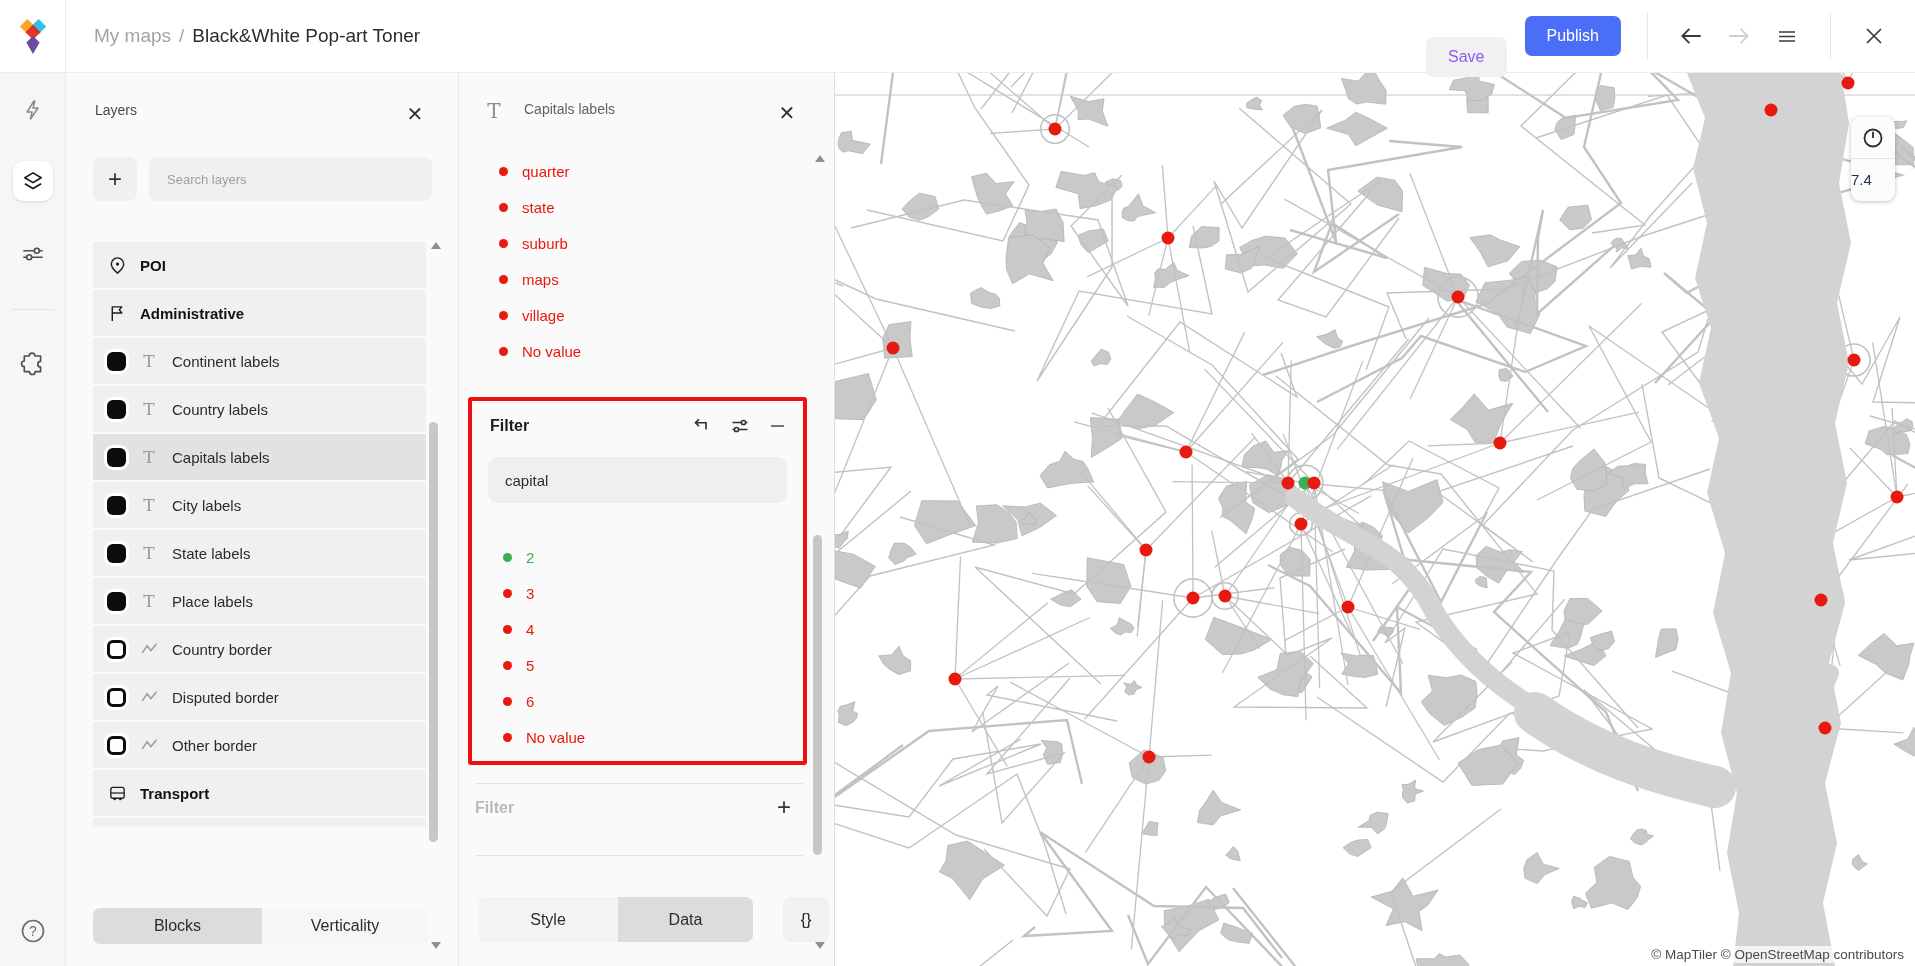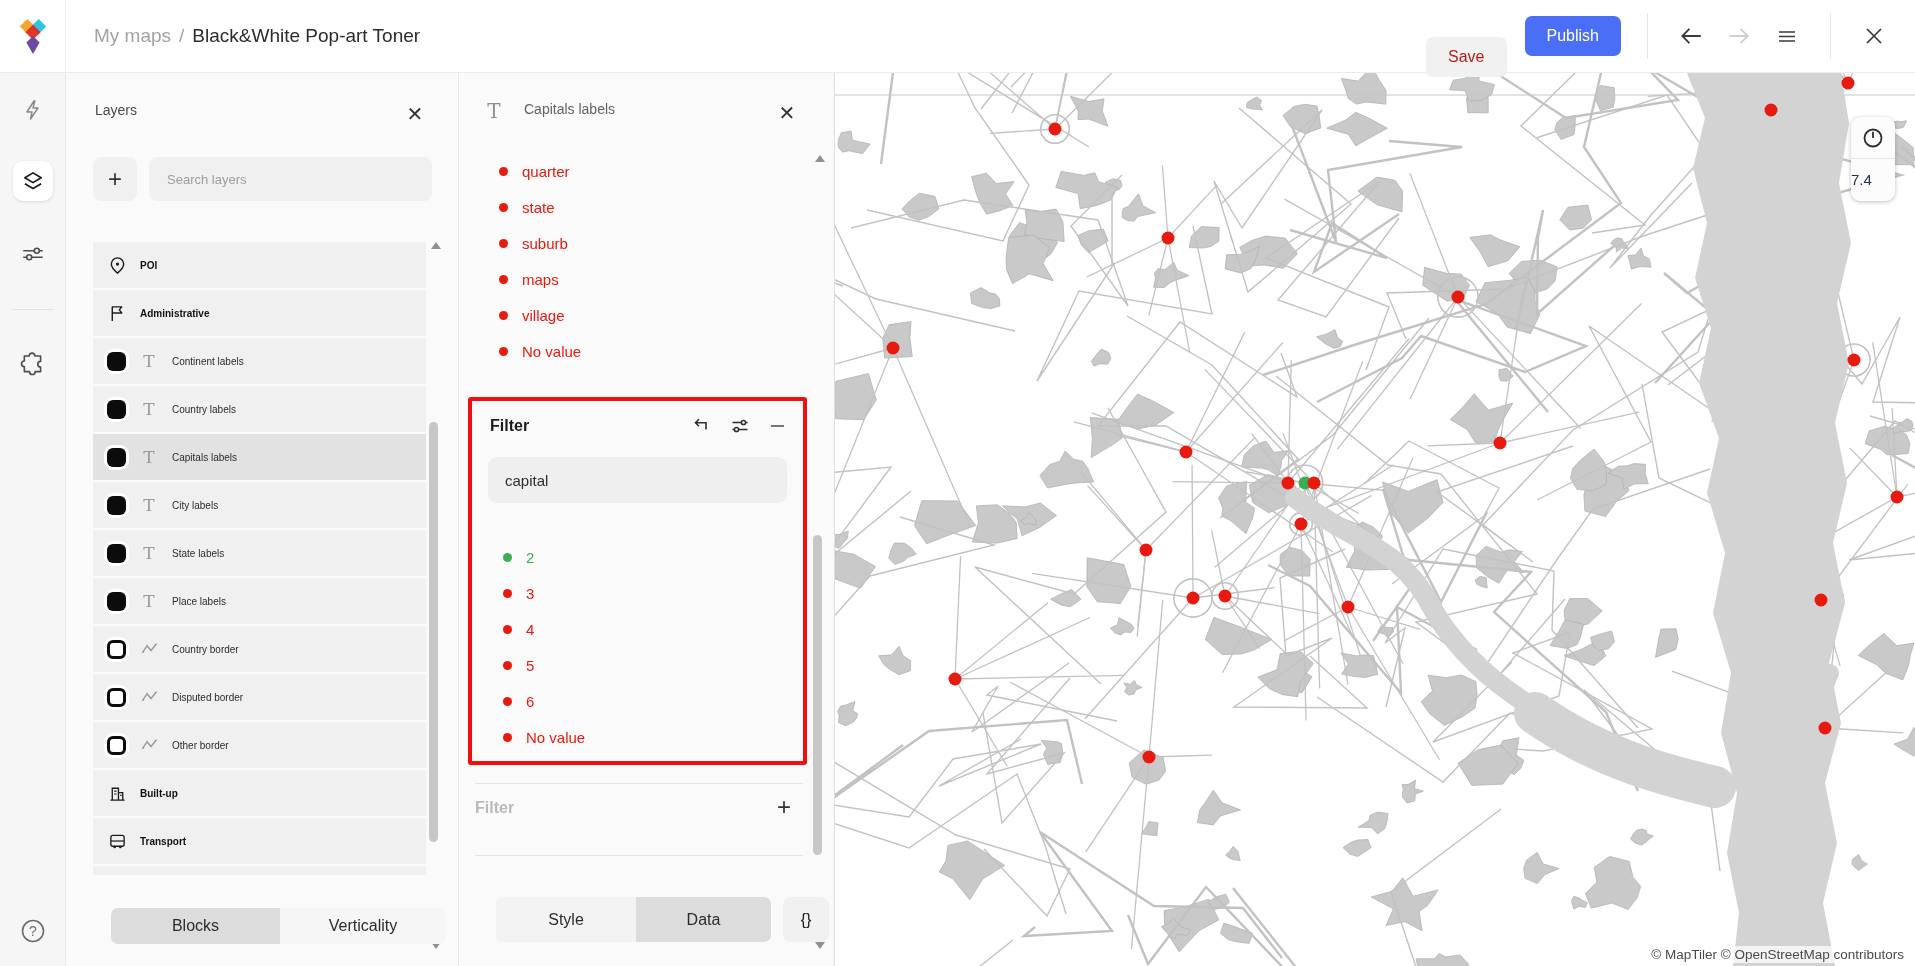--- a/index.html
+++ b/index.html
@@ -7,21 +7,21 @@
   html,body{width:1915px;height:966px;overflow:hidden;font-family:"Liberation Sans",sans-serif;background:#fff;}
   
   .topbar{position:absolute;left:0;top:0;width:1915px;height:73px;background:#fff;border-bottom:1px solid #ececec;display:flex;align-items:center;z-index:5;}
   .logo-box{width:66px;height:73px;display:flex;align-items:center;justify-content:center;border-right:1px solid #eee;cursor:pointer;}
   .breadcrumb{margin-left:28px;font-size:19px;display:flex;gap:8px;align-items:baseline;flex:0 0 auto;}
   .bc-root{color:#a3a3a3;cursor:pointer;}
   .bc-sep{color:#a3a3a3;}
   .bc-title{color:#2c2c2c;}
   .topbar-right{margin-left:auto;display:flex;align-items:center;gap:14px;padding-right:24px;}
   .btn{height:40px;border:none;border-radius:7px;font-size:16px;padding:0 22px;cursor:pointer;font-family:"Liberation Sans",sans-serif;}
-  .btn-save{background:#f1f1f1;color:#b91c1c;margin-top:42px;}
+  .btn-save{background:#f1f1f1;color:#8b5cf6;margin-top:42px;}
   .btn-publish{background:var(--blue);color:#fff;margin-left:4px;}
   .vdiv{width:1px;height:46px;background:#e7e7e7;margin:0 12px;}
   .tb-icon{width:34px;height:34px;display:flex;align-items:center;justify-content:center;cursor:pointer;}
   
   .rail{position:absolute;left:0;top:73px;width:66px;height:893px;background:#f6f6f6;border-right:1px solid #e9e9e9;}
   .rail-btn{position:absolute;left:13px;width:40px;height:40px;display:flex;align-items:center;justify-content:center;cursor:pointer;border-radius:10px;}
   .rail-btn.active{background:#fff;box-shadow:0 1px 3px rgba(0,0,0,.12);}
   .rail-div{position:absolute;left:12px;width:42px;height:1px;background:#e3e3e3;}
   
   .panel{position:absolute;top:73px;height:893px;background:#fafafa;}
@@ -29,35 +29,35 @@
   .layer-panel{left:459px;width:376px;border-right:1px solid #dedede;}
   .panel-title{position:absolute;font-size:14px;color:#4a4a4a;}
   .x-btn{position:absolute;width:30px;height:30px;display:flex;align-items:center;justify-content:center;font-size:20px;color:#333;cursor:pointer;}
   .plus-btn{position:absolute;left:27px;top:84px;width:44px;height:44px;background:#f0f0f0;border-radius:8px;display:flex;align-items:center;justify-content:center;font-size:24px;color:#333;cursor:pointer;}
   .search-input{position:absolute;left:83px;top:84px;width:283px;height:44px;background:#f0f0f0;border:none;border-radius:8px;padding:0 18px;font-size:13px;color:#333;font-family:"Liberation Sans",sans-serif;outline:none;}
   .search-input::placeholder{color:#9e9e9e;}
   
   .llist{position:absolute;left:27px;top:169px;width:333px;}
   .lrow{height:46px;margin-bottom:2px;background:#f0f0f0;display:flex;align-items:center;padding-left:14px;gap:13px;cursor:pointer;}
   .lrow.selected{background:#e2e2e2;}
-  .lrow .lbl{font-size:10px;color:#2b2b2b;}
+  .lrow .lbl{font-size:15px;color:#2b2b2b;}
   .lrow.group .lbl{font-weight:bold;color:#111;}
   .lrow.sliver{height:9px;margin-bottom:0;}
   .swatch{width:19px;height:19px;border-radius:6px;background:#0c0c0c;box-shadow:0 0 0 3px #fff;flex:0 0 auto;}
   .swatch.outline{background:#fff;border:3.5px solid #0c0c0c;}
   .ic{display:inline-flex;align-items:center;justify-content:center;width:20px;height:20px;flex:0 0 auto;}
   .t-glyph{font-family:"DejaVu Serif",serif;color:#9a9a9a;font-size:17px;line-height:1;}
   
   .sbar{position:absolute;width:12px;}
   .sb-arrow{position:absolute;left:3px;width:0;height:0;border-left:5px solid transparent;border-right:5px solid transparent;}
   .sb-up{top:0;border-bottom:7px solid #8f8f8f;}
   .sb-down{bottom:0;border-top:7px solid #8f8f8f;}
   .sb-thumb{position:absolute;left:1px;width:9px;background:#c7c7c7;border-radius:5px;}
   
-  .tabs-row{position:absolute;display:flex;margin-left:18px;}
+  .tabs-row{position:absolute;display:flex;}
   .tab-btn{height:36px;display:flex;align-items:center;justify-content:center;font-size:16px;color:#2c2c2c;background:#f3f3f3;cursor:pointer;}
   .tab-btn.on{background:#dcdcdc;}
   .tab-btn:first-child{border-radius:7px 0 0 7px;}
   .tab-btn:last-child{border-radius:0 7px 7px 0;}
   
   .vrow{display:flex;align-items:center;gap:14px;height:36px;cursor:pointer;}
   .dot{width:9px;height:9px;border-radius:50%;flex:0 0 auto;}
   .vlbl{font-size:15px;}
   .c-red{color:var(--red);} .c-red-bg{background:var(--red);}
   .c-green{color:var(--green);} .c-green-bg{background:var(--green);}
@@ -242,29 +242,20 @@
         <span class="lbl">Disputed border</span>
       </div>
       <div class="lrow">
         <span class="swatch outline"></span>
         <span class="ic">
           <svg width="19" height="19" viewBox="0 0 20 20">
             <polyline points="2.5,13.5 7.5,6 11.5,11 17.5,4" fill="none" stroke="#9a9a9a" stroke-width="1.6"></polyline>
           </svg>
         </span>
         <span class="lbl">Other border</span>
-      </div>
-      <div class="lrow group">
-        <span class="ic">
-          <svg width="19" height="19" viewBox="0 0 20 20">
-            <path d="M2.5 17 h15 M4.5 17 V4.5 h6.5 V17 M11 17 V9 h4.5 V17" fill="none" stroke="#1c1c1c" stroke-width="1.4"></path>
-            <path d="M6.5 7.5 h2.5 M6.5 10.5 h2.5 M12.8 12 h1.6" stroke="#1c1c1c" stroke-width="1.2"></path>
-          </svg>
-        </span>
-        <span class="lbl">Built-up</span>
       </div>
       <div class="lrow group">
         <span class="ic">
           <svg width="19" height="19" viewBox="0 0 20 20">
             <rect x="3" y="3.5" width="14" height="11.5" rx="2.2" fill="none" stroke="#1c1c1c" stroke-width="1.4"></rect>
             <path d="M3 9.5 h14" stroke="#1c1c1c" stroke-width="1.3"></path>
             <circle cx="7" cy="15.8" r="1.4" fill="#1c1c1c"></circle>
             <circle cx="13" cy="15.8" r="1.4" fill="#1c1c1c"></circle>
           </svg>
         </span>

